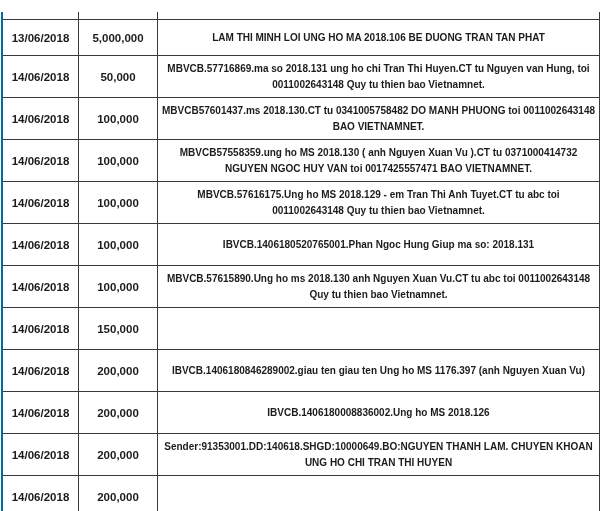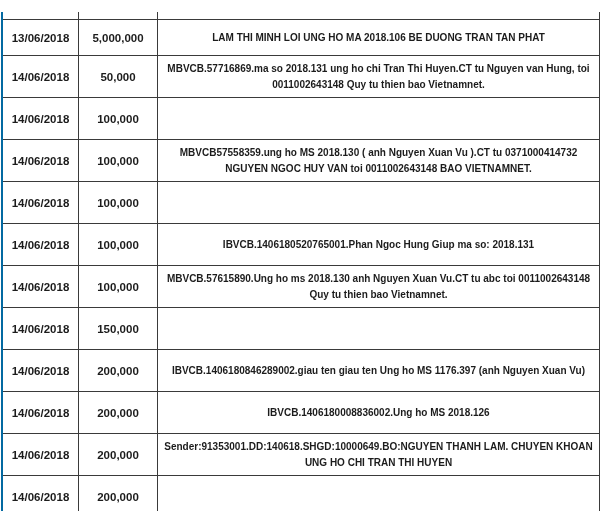--- a/index.html
+++ b/index.html
@@ -84,31 +84,33 @@
 
   <div class="row">
     <div class="cell date">14/06/2018</div>
     <div class="cell amount">50,000</div>
     <div class="cell desc">MBVCB.57716869.ma so 2018.131 ung ho chi Tran Thi Huyen.CT tu Nguyen van Hung, toi 0011002643148 Quy tu thien bao Vietnamnet.</div>
   </div>
 
   <div class="row">
     <div class="cell date">14/06/2018</div>
     <div class="cell amount">100,000</div>
+    <div class="cell desc">MBVCB57601437.ms 2018.130.CT tu 0341005758482 DO MANH PHUONG toi 0011002643148 BAO VIETNAMNET.</div>
   </div>
 
   <div class="row">
     <div class="cell date">14/06/2018</div>
     <div class="cell amount">100,000</div>
-    <div class="cell desc">MBVCB57558359.ung ho MS 2018.130 ( anh Nguyen Xuan Vu ).CT tu 0371000414732 NGUYEN NGOC HUY VAN toi 0011002643148 BAO VIETNAMNET.</div>
+    <div class="cell desc">MBVCB57558359.ung ho MS 2018.130 ( anh Nguyen Xuan Vu ).CT tu 0371000414732 NGUYEN NGOC HUY VAN toi 0017425557471 BAO VIETNAMNET.</div>
   </div>
 
   <div class="row">
     <div class="cell date">14/06/2018</div>
     <div class="cell amount">100,000</div>
+    <div class="cell desc">MBVCB.57616175.Ung ho MS 2018.129 - em Tran Thi Anh Tuyet.CT tu abc toi 0011002643148 Quy tu thien bao Vietnamnet.</div>
   </div>
 
   <div class="row">
     <div class="cell date">14/06/2018</div>
     <div class="cell amount">100,000</div>
     <div class="cell desc">IBVCB.1406180520765001.Phan Ngoc Hung Giup ma so: 2018.131</div>
   </div>
 
   <div class="row">
     <div class="cell date">14/06/2018</div>

